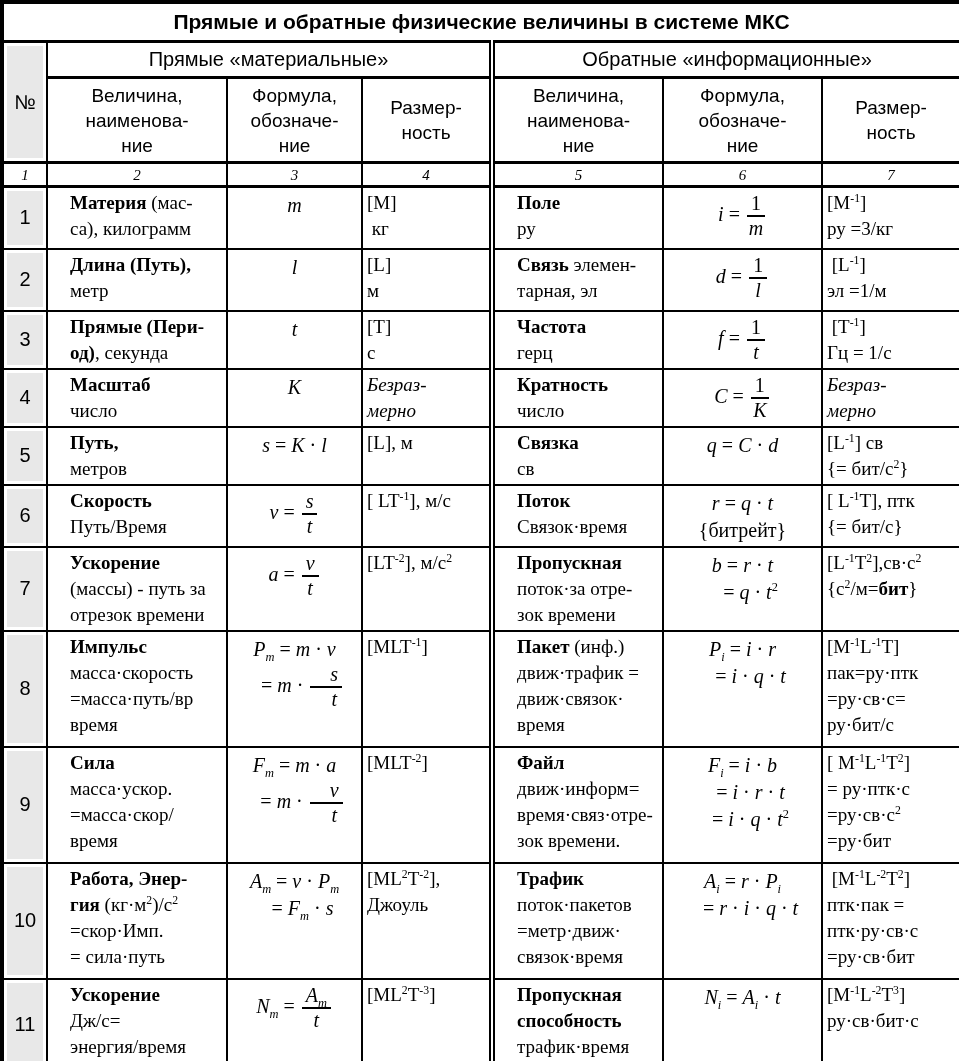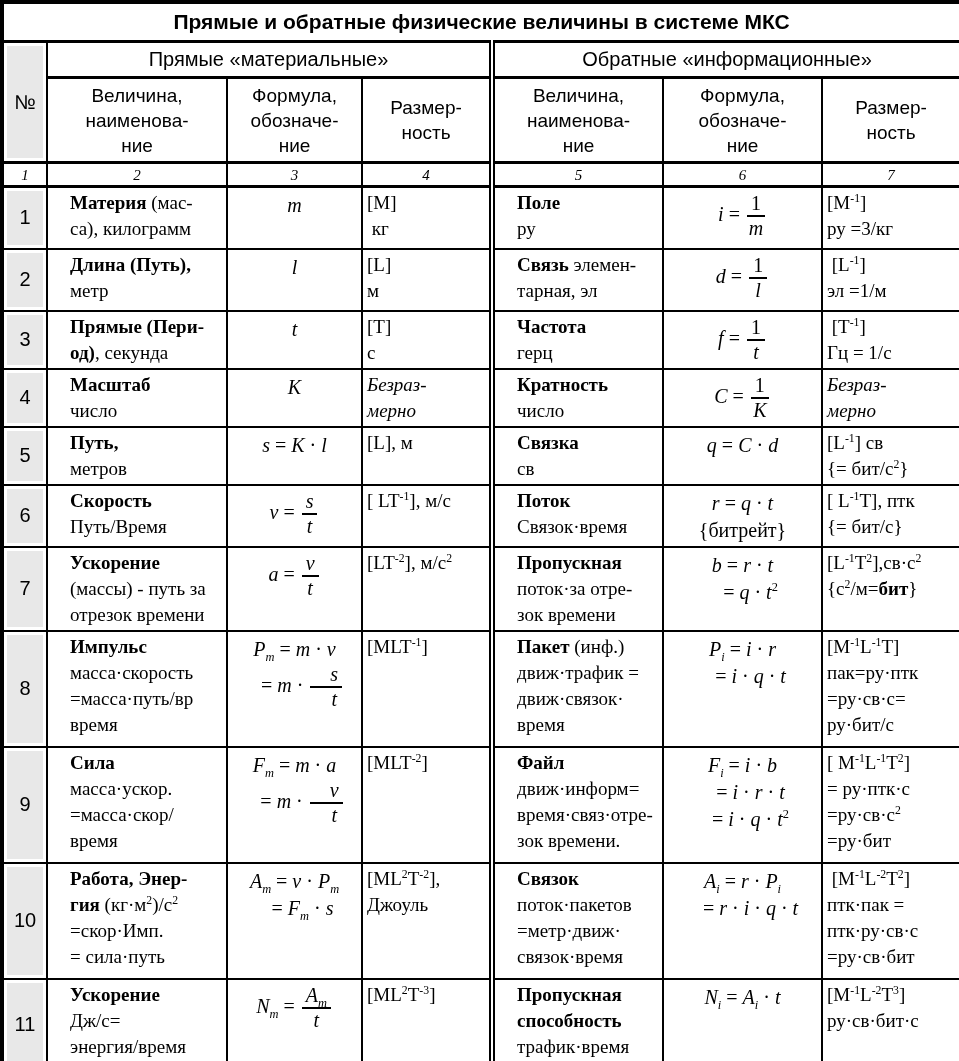--- a/index.html
+++ b/index.html
@@ -426,21 +426,21 @@
           </td>
           <td class="formula">
             <div class="fline"><i>A</i><sub><i>m</i></sub><span class="mo">&nbsp;=&nbsp;</span><i>v</i><span class="mo">&nbsp;·&nbsp;</span><i>P</i><sub><i>m</i></sub></div>
             <div class="fline cont"><span class="mo">=&nbsp;</span><i>F</i><sub><i>m</i></sub><span class="mo">&nbsp;·&nbsp;</span><i>s</i></div>
           </td>
           <td class="dim">
             <div>[ML<sup>2</sup>T<sup>-2</sup>],</div>
             <div>Джоуль</div>
           </td>
           <td class="name dbl">
-            <div><b>Связок</b></div>
+            <div><b>Трафик</b></div>
             <div>поток·пакетов</div>
             <div>=метр·движ·</div>
             <div>связок·время</div>
           </td>
           <td class="formula">
             <div class="fline"><i>A</i><sub><i>i</i></sub><span class="mo">&nbsp;=&nbsp;</span><i>r</i><span class="mo">&nbsp;·&nbsp;</span><i>P</i><sub><i>i</i></sub></div>
             <div class="fline cont"><span class="mo">=&nbsp;</span><i>r</i><span class="mo">&nbsp;·&nbsp;</span><i>i</i><span class="mo">&nbsp;·&nbsp;</span><i>q</i><span class="mo">&nbsp;·&nbsp;</span><i>t</i></div>
           </td>
           <td class="dim">
             <div> [M<sup>-1</sup>L<sup>-2</sup>T<sup>2</sup>]</div>

